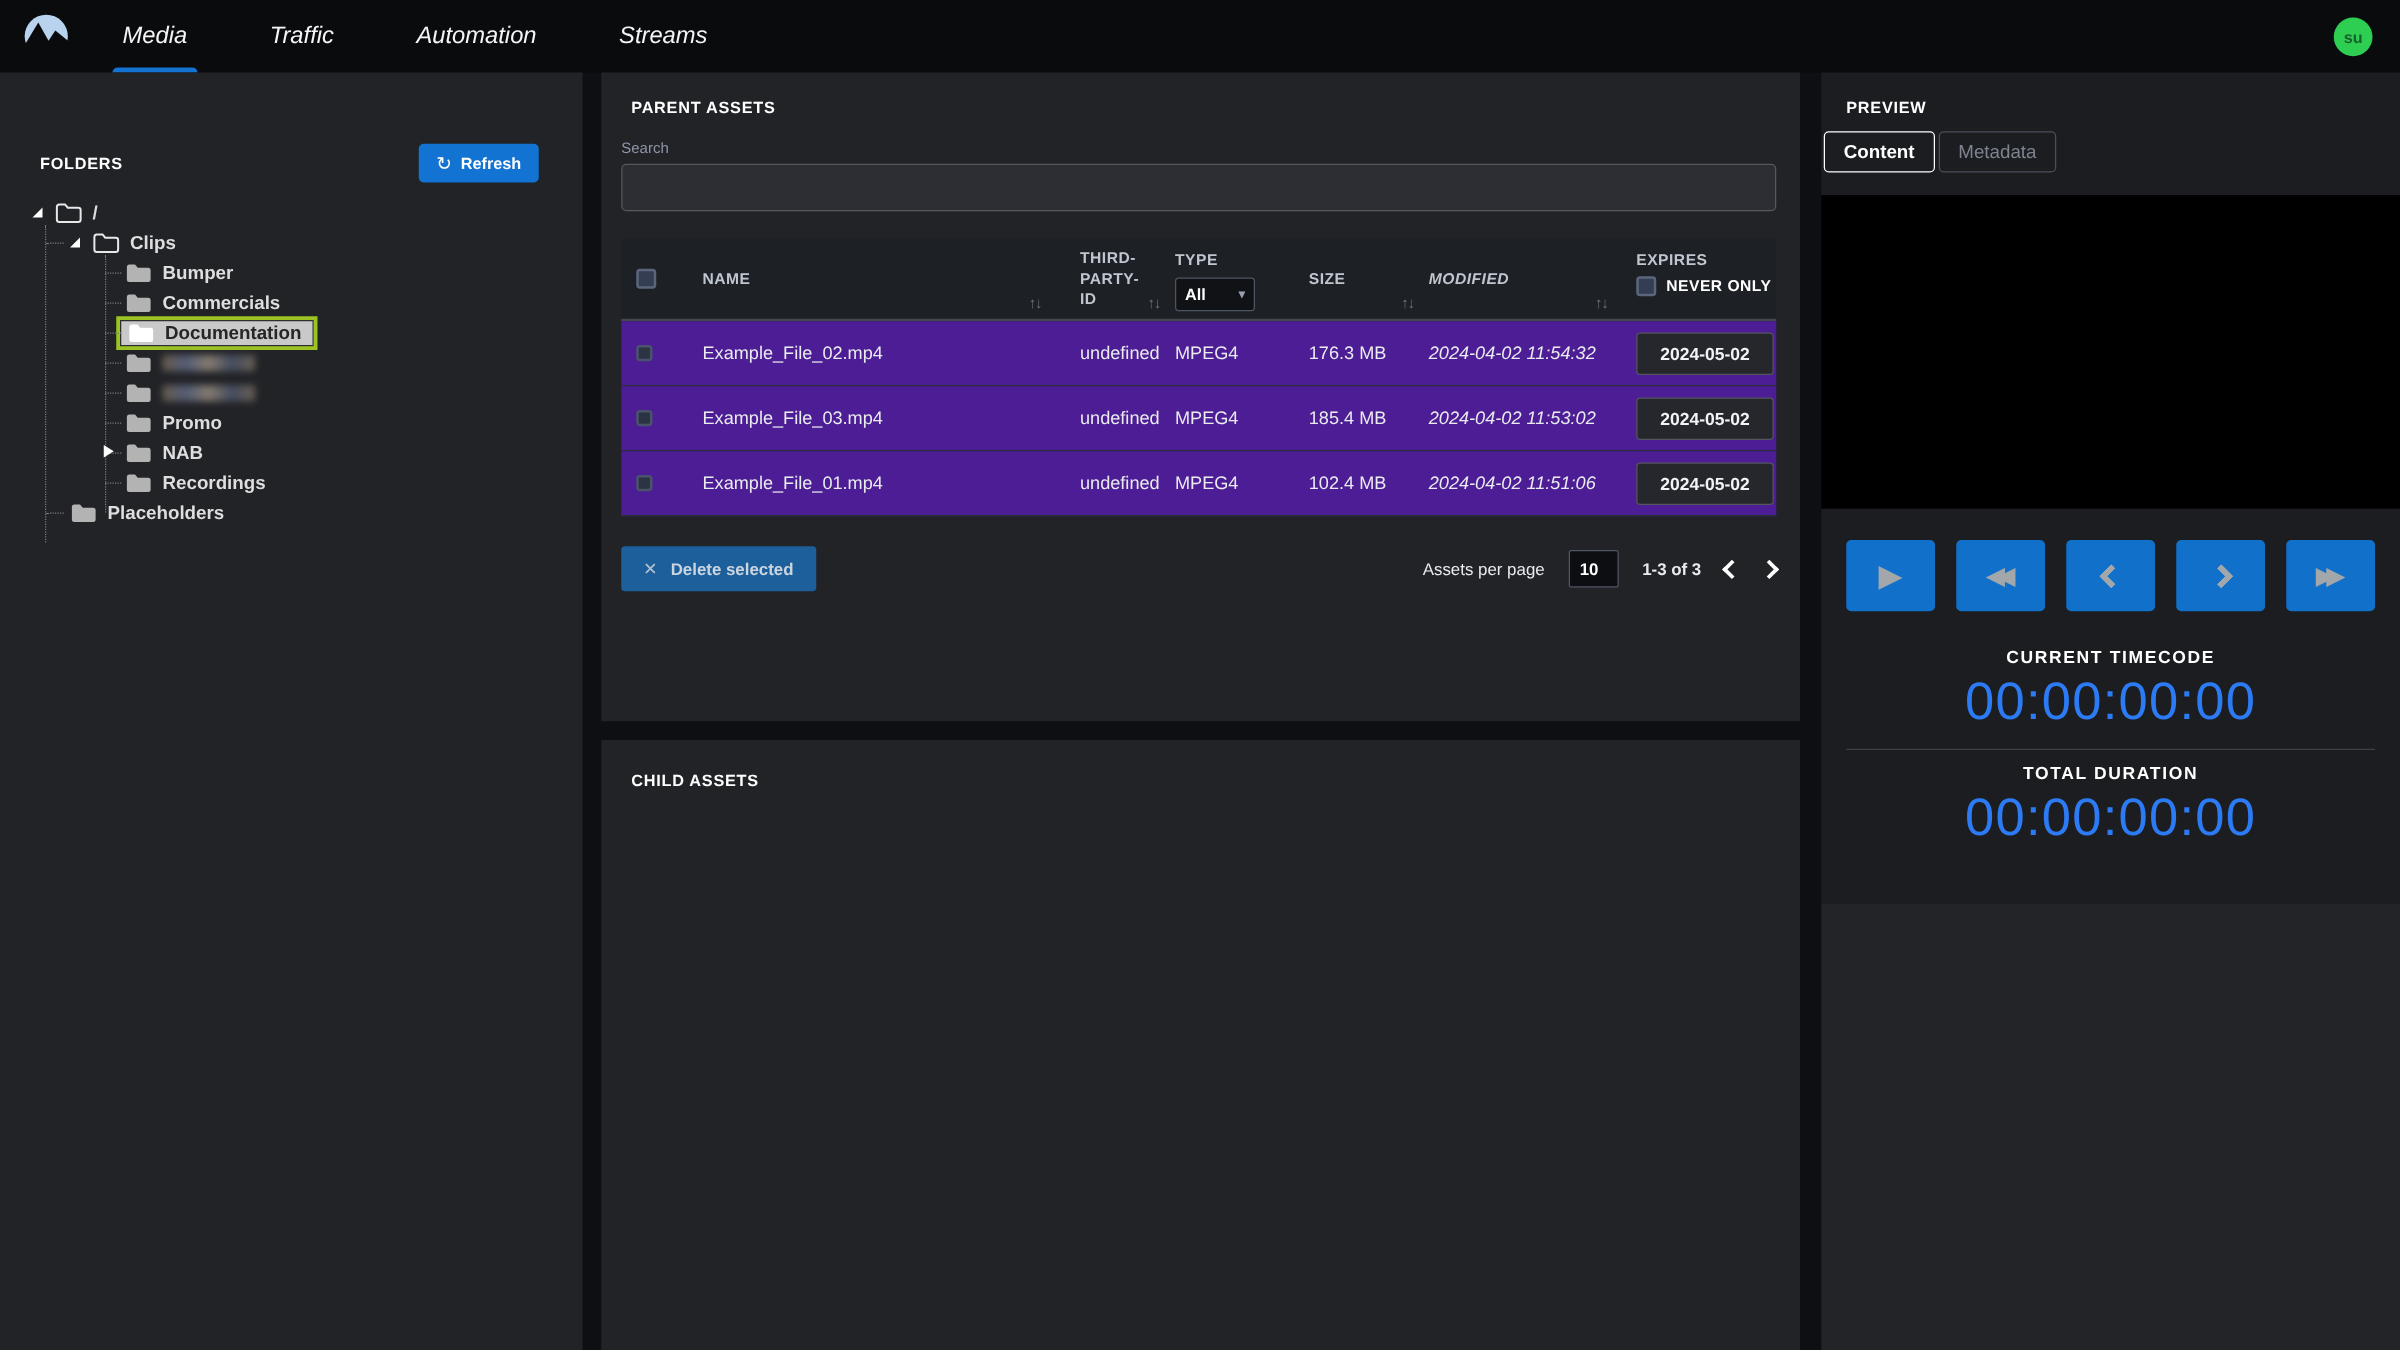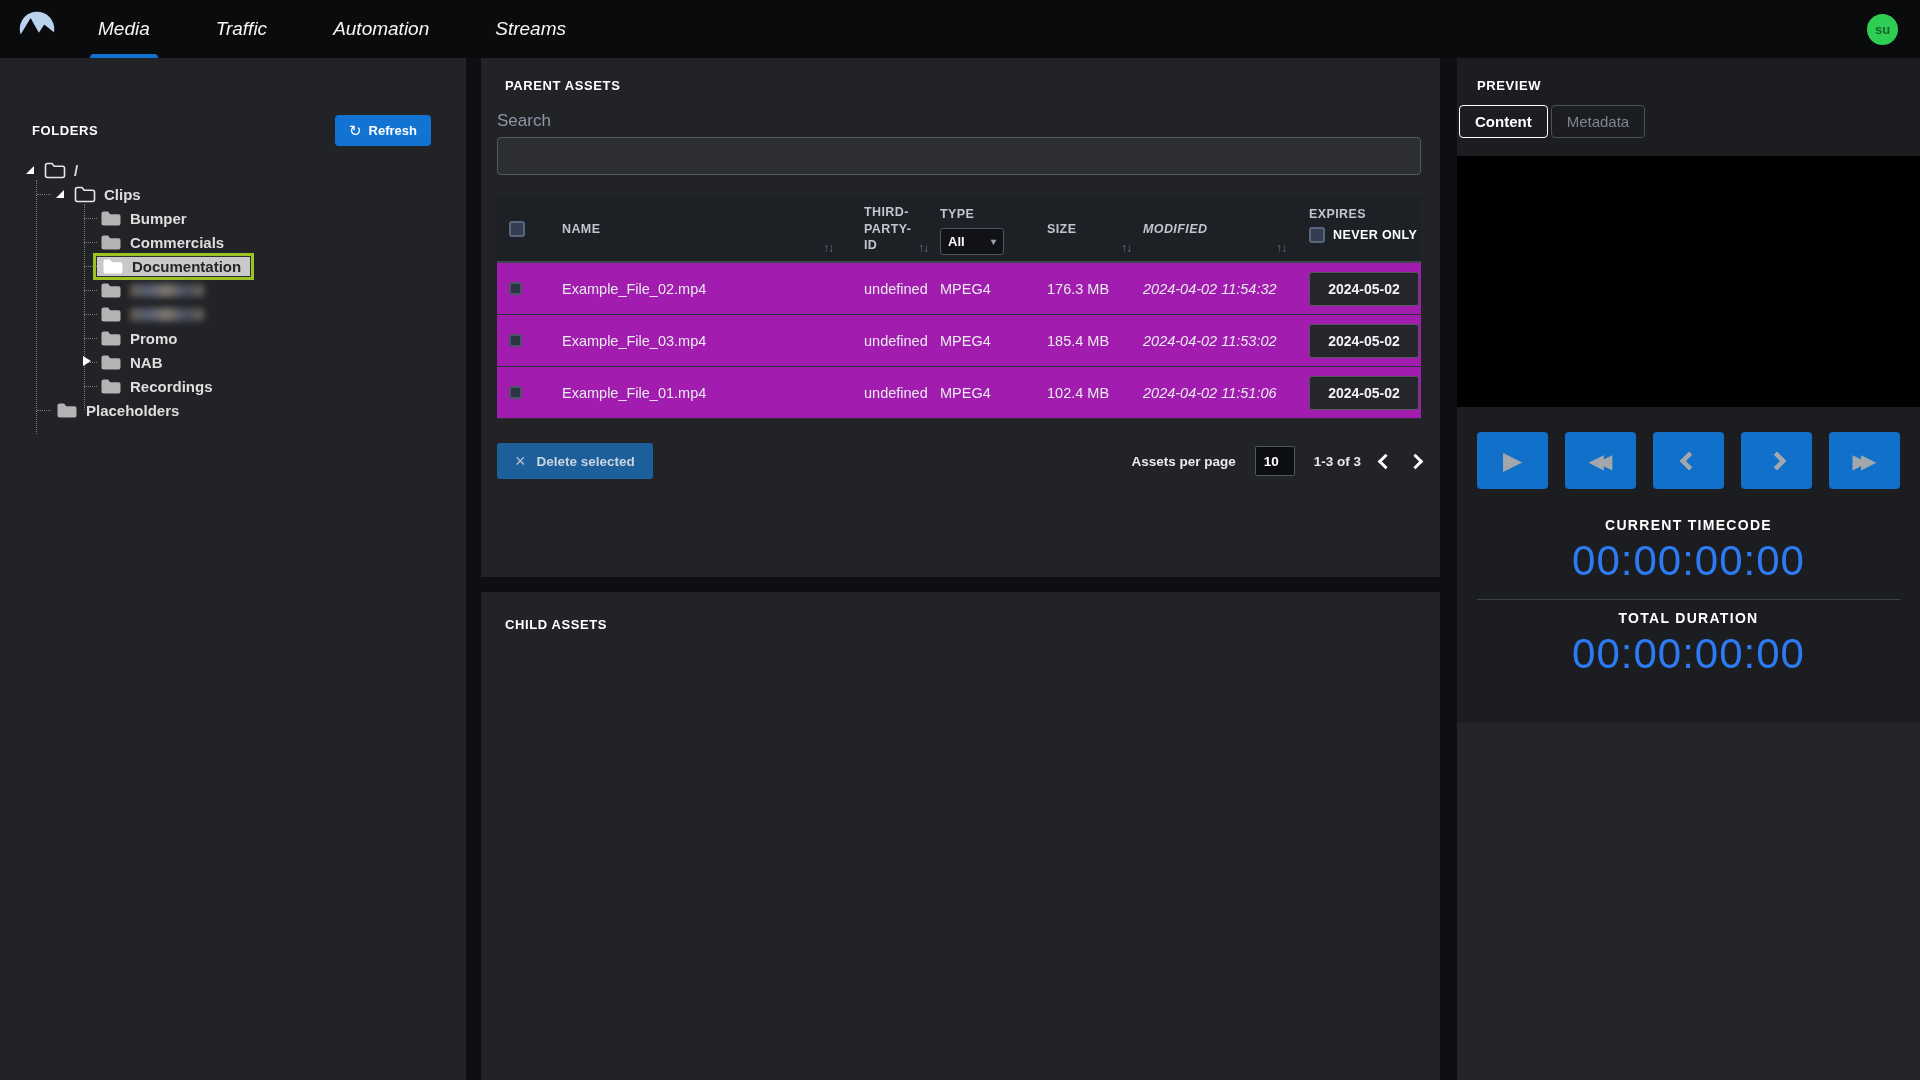--- a/index.html
+++ b/index.html
@@ -56,27 +56,27 @@
   .ff{fill:#b3b3b3;}
   .fw{fill:#ffffff;}
   .selpill{display:flex;align-items:center;background:#c9c9c9;border:1px solid #2e2e2e;
        outline:3px solid #9bc422;padding:1px 9px 1px 3px;margin-left:-2px;}
   .selpill .tlabel{color:#262626;}
   .blurb{width:74px;height:13px;border-radius:2px;filter:blur(3px);opacity:.95;
        background:linear-gradient(90deg,#6b5f50,#56607a,#8a7f72,#454f63,#6e6256);}
 
   
   .pa-title{padding:20px 24px 0;}
-  .search-label{margin:18px 16px 6px;font-size:17px;color:#8d96a8;}
+  .search-label{margin:18px 16px 6px;font-size:12px;color:#8d96a8;}
   .search-input{display:block;margin:0 19px 0 16px;width:924px;height:38px;background:#2c2e33;
        border:1px solid #55585e;border-radius:4px;color:#eee;font-size:15px;padding:0 10px;}
 
   .table{margin:22px 19px 0 16px;}
   .thead{height:66px;background:#1d2025;border-bottom:2px solid #43474f;display:flex;}
-  .trow2{height:52px;background:#a21caf;display:flex;align-items:center;border-bottom:1px solid #2b2f36;}
+  .trow2{height:52px;background:#4c1d95;display:flex;align-items:center;border-bottom:1px solid #2b2f36;}
   .col{display:flex;align-items:center;position:relative;}
   .c-cb{width:48px;padding-left:12px;}
   .c-name{width:300px;padding-left:17px;}
   .c-third{width:95px;padding-left:19px;}
   .c-type{width:107px;}
   .c-size{width:96px;}
   .c-mod{width:155px;font-style:italic;}
   .c-exp{flex:1;padding-left:11px;}
   .hlabel{font-size:12.5px;font-weight:700;color:#bfc6d0;letter-spacing:.4px;line-height:1.35;}
   .c-third .hlabel{width:54px;}
@@ -94,21 +94,21 @@
   .cb-sm{width:13px;height:13px;background:#2c3443;border:2px solid #49536a;}
   .cell{font-size:14.5px;color:#e9ebee;}
   .exp-btn{width:110px;height:34px;background:#25272c;border:1px solid #53565b;border-radius:3px;
        color:#f2f3f5;font-size:14px;font-weight:700;cursor:pointer;}
 
   .tfoot{margin:24px 19px 0 16px;display:flex;align-items:center;}
   .del-btn{height:36px;padding:0 18px;background:#1d5f9b;border:none;border-radius:3px;
        color:#c9d5e0;font-size:13.5px;font-weight:700;display:flex;align-items:center;gap:11px;cursor:pointer;}
   .del-x{font-size:18px;font-weight:400;color:#b6c2cf;}
   .pager{margin-left:auto;display:flex;align-items:center;gap:19px;color:#e8eaee;}
-  .pp-label{font-size:13.5px;font-weight:700;}
+  .pp-label{font-size:13.5px;font-weight:400;}
   .pp-input{width:40px;height:30px;background:#0c0e11;border:1px solid #4e5663;border-radius:2px;
        color:#fff;font-size:13.5px;font-weight:700;padding:0 8px;}
   .range{font-size:13.5px;font-weight:600;}
   .pchev{width:11px;height:11px;border-left:3px solid #fff;border-bottom:3px solid #fff;
        display:inline-block;cursor:pointer;}
   .pchev.left{transform:rotate(45deg);}
   .pchev.right{transform:rotate(-135deg);}
 
   
   .ca-title{padding:25px 24px 0;}

